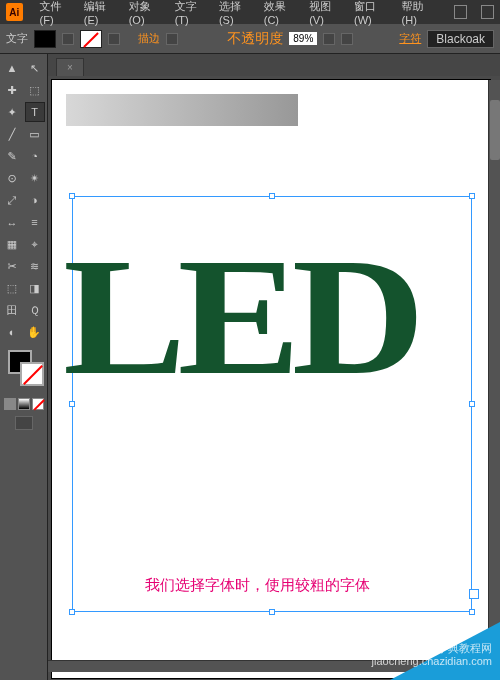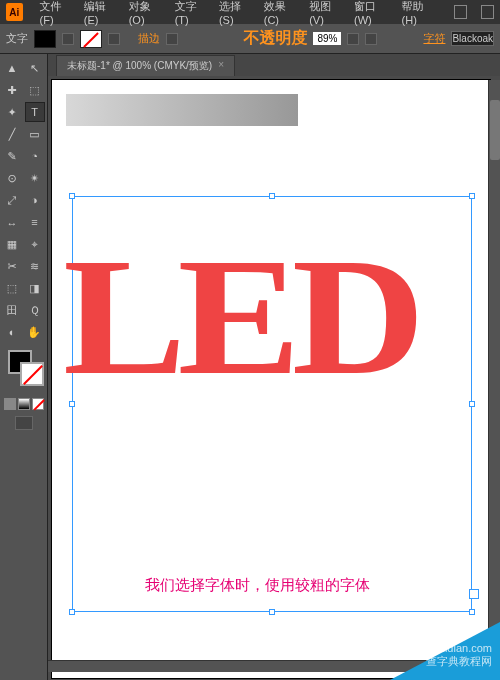--- a/index.html
+++ b/index.html
@@ -12,24 +12,24 @@
 .layout-icon { width: 14px; height: 14px; border: 1px solid #888; margin-left: 2px; }
 
 .options-bar { height: 30px; background: #535353; border-bottom: 1px solid #222; display: flex; align-items: center; padding: 0 6px; gap: 6px; font-size: 11px; color: #ccc; }
 .tool-label { color: #ccc; font-size: 11px; }
 .swatch { width: 22px; height: 18px; border: 1px solid #222; }
 .swatch.black { background: #000; }
 .swatch.none { background: #fff; position: relative; }
 .swatch.none::after { content: ''; position: absolute; width: 100%; height: 2px; background: red; top: 50%; left: 0; transform: rotate(-45deg); }
 .dd { width: 12px; height: 12px; background: #444; border: 1px solid #666; display: inline-block; }
 .stroke-label { color: #ff931e; margin-left: 12px; }
-.opacity-label { color: #ff931e; font-size: 16px; font-weight: bold; }
+.opacity-label { color: #ff931e; font-size: 14px; }
 .opacity-val { background: #fff; color: #000; padding: 1px 4px; font-size: 10px; }
 .char-link { color: #ff931e; text-decoration: underline; font-size: 11px; margin-left: 40px; }
-.font-field { background: #222; color: #ccc; padding: 1px 0; font-size: 10px; border: 1px solid #666; }
+.font-field { background: #222; color: #ccc; padding: 1px 8px; font-size: 12px; border: 1px solid #666; }
 
 .workspace { position: absolute; top: 54px; left: 0; right: 0; bottom: 0; display: flex; }
 
 .tools-panel { width: 48px; background: #535353; border-right: 1px solid #222; display: flex; flex-direction: column; padding: 4px 2px; }
 .tool-grid { display: grid; grid-template-columns: 1fr 1fr; gap: 2px; }
 .tool { width: 20px; height: 20px; background: #535353; border: 1px solid transparent; color: #ccc; font-size: 11px; display: flex; align-items: center; justify-content: center; cursor: pointer; }
 .tool.active { background: #3a3a3a; border: 1px solid #222; }
 .color-sect { margin-top: 8px; position: relative; height: 44px; }
 .fill-sw { position: absolute; width: 24px; height: 24px; background: #000; border: 2px solid #aaa; top: 0; left: 6px; }
 .stroke-sw { position: absolute; width: 24px; height: 24px; background: #fff; border: 2px solid #aaa; top: 12px; left: 18px; }
@@ -49,21 +49,21 @@
 .tab-close { color: #999; cursor: pointer; }
 .canvas-wrap { flex: 1; background: #4a4a4a; padding: 0; position: relative; overflow: hidden; }
 .artboard { position: absolute; top: 4px; left: 4px; width: 438px; height: 598px; background: #fff; box-shadow: 0 0 0 1px #000; }
 .placeholder-box { position: absolute; top: 14px; left: 14px; width: 232px; height: 32px; background: linear-gradient(to right, #d8d8d8, #989898); }
 .text-frame { position: absolute; top: 116px; left: 20px; width: 400px; height: 416px; border: 1px solid #3399ff; }
 .handle { position: absolute; width: 6px; height: 6px; background: #fff; border: 1px solid #3399ff; }
 .h-tl { top: -4px; left: -4px; } .h-tm { top: -4px; left: 50%; margin-left: -3px; } .h-tr { top: -4px; right: -4px; }
 .h-ml { top: 50%; left: -4px; margin-top: -3px; } .h-mr { top: 50%; right: -4px; margin-top: -3px; }
 .h-bl { bottom: -4px; left: -4px; } .h-bm { bottom: -4px; left: 50%; margin-left: -3px; } .h-br { bottom: -4px; right: -4px; }
 .outport { position: absolute; right: -8px; bottom: 12px; width: 10px; height: 10px; border: 1px solid #3399ff; background: #fff; }
-.led-text { position: absolute; top: 44px; left: 6px; right: 6px; color: #ef4444; }
+.led-text { position: absolute; top: 44px; left: 6px; right: 6px; color: #14532d; }
 .led-text span { font-family: "Arial Black", "Blackoak Std", serif; font-weight: 900; font-size: 168px; letter-spacing: -8px; transform: scaleX(1.1); display: inline-block; line-height: 0.9; }
 .note-text { position: absolute; bottom: 16px; left: 72px; color: #e60073; font-size: 15px; font-family: SimSun, serif; }
 .ruler-v { position: absolute; top: 4px; right: 0; width: 12px; bottom: 20px; background: #535353; border-left: 1px solid #333; }
 .ruler-h { position: absolute; left: 0; right: 12px; bottom: 8px; height: 12px; background: #535353; border-top: 1px solid #333; }
 .scroll-thumb-v { position: absolute; width: 10px; height: 60px; background: #777; top: 20px; left: 1px; border-radius: 2px; }
 
 .watermark { position: absolute; right: 8px; bottom: 12px; font-size: 11px; color: rgba(255,255,255,0.75); text-align: right; line-height: 1.2; z-index: 5; }
 .corner-tri { position: absolute; right: 0; bottom: 0; width: 0; height: 0; border-left: 110px solid transparent; border-bottom: 58px solid #1a9dd9; z-index: 4; }
 </style>
 </head>
@@ -143,21 +143,20 @@
       <div class="mode-sw c3"></div>
     </div>
     <div class="screen-row">
       <div class="screen-btn"></div>
     </div>
   </div>
 
   <div class="doc-area">
     <div class="tab-bar">
       <div class="doc-tab">
-        <span>未标题-1* @ 100% (CMYK/预览)</span>
         <span class="tab-close">×</span>
       </div>
     </div>
     <div class="canvas-wrap">
       <div class="artboard">
         <div class="placeholder-box"></div>
         <div class="text-frame">
           <div class="handle h-tl"></div>
           <div class="handle h-tm"></div>
           <div class="handle h-tr"></div>
@@ -174,15 +173,15 @@
       <div class="ruler-v">
         <div class="scroll-thumb-v"></div>
       </div>
       <div class="ruler-h"></div>
     </div>
   </div>
 </div>
 
 <div class="corner-tri"></div>
 <div class="watermark">
+  <div>查字典教程网</div>
   <div>jiaocheng.chazidian.com</div>
-  <div>查字典教程网</div>
 </div>
 
 </body></html>

